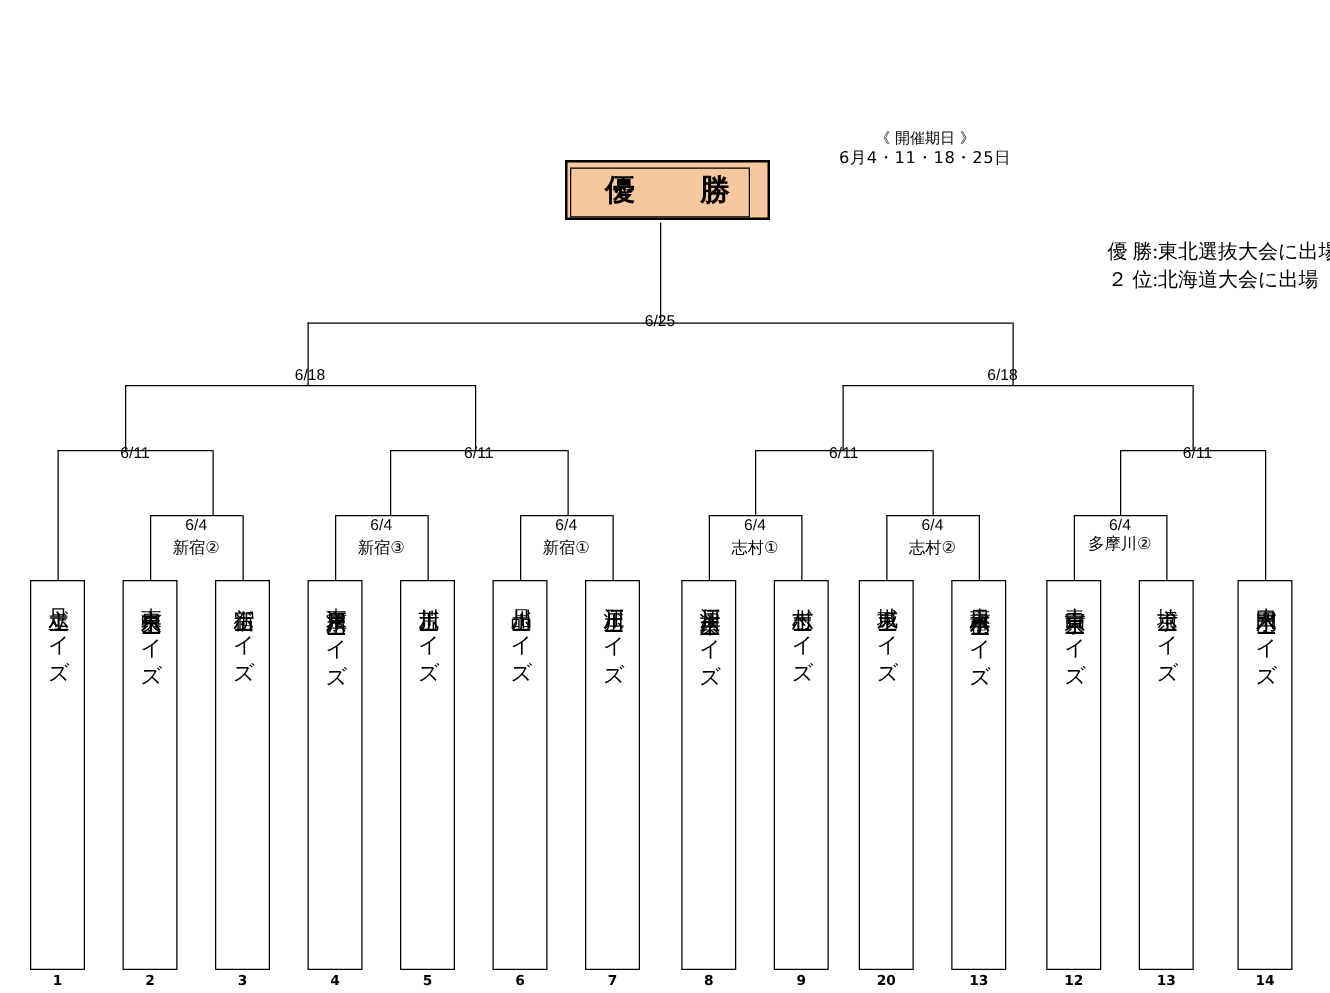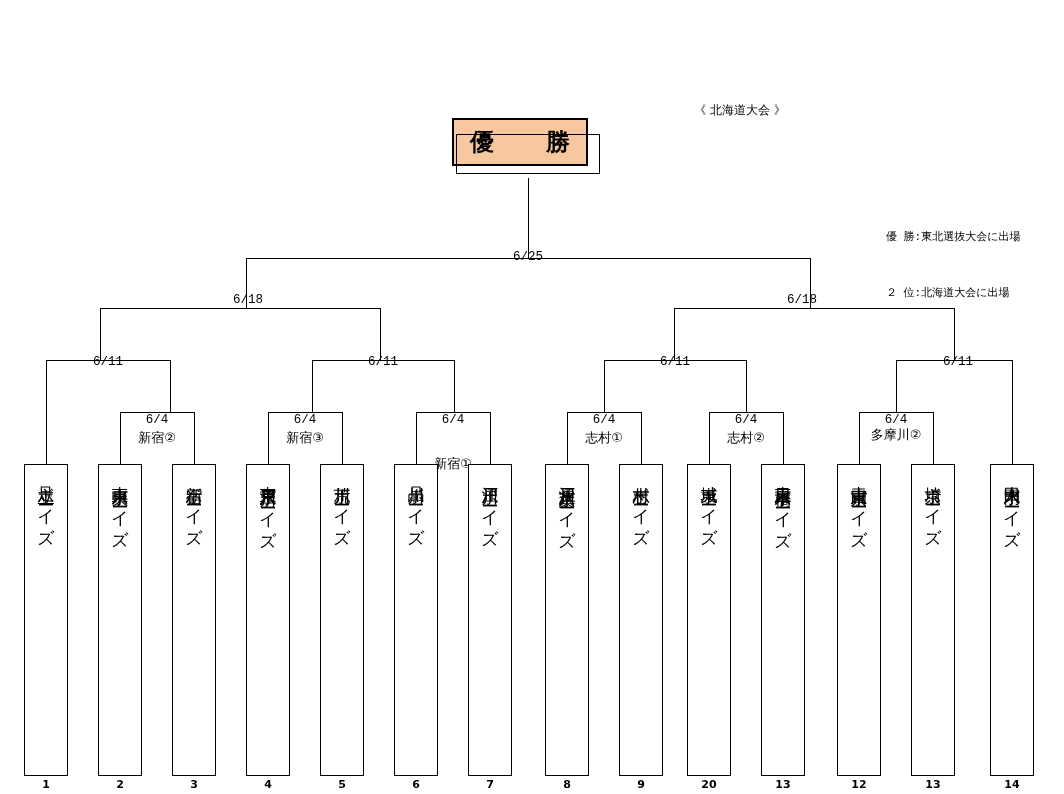--- a/index.html
+++ b/index.html
@@ -32,43 +32,43 @@
   .times-block{
     position:absolute;left:886px;top:128px;width:178px;line-height:1.45;
   }
   .time-row{font-size:12.5px;white-space:nowrap;font-family:"DejaVu Sans",sans-serif;}
   .time-row .lbl{display:inline-block;width:58px;}
   .time-row .val{letter-spacing:0.5px;}
 
   .qualify-block{
     position:absolute;left:886px;top:190px;width:178px;line-height:1.45;
   }
-  .qual-row{font-size:11px;white-space:nowrap;font-family:Liberation Mono, monospace;margin-top:40px;}
+  .qual-row{font-size:16px;white-space:nowrap;font-family:Liberation Serif, serif;}
 
   
   .champion-box{
-    position:absolute;left:452px;top:118px;width:136px;height:48px;
+    position:absolute;left:452px;top:128px;width:164px;height:48px;
     background:#F7C8A0;border:2px solid #000;box-sizing:border-box;
     display:flex;align-items:center;justify-content:center;
   }
   .champion-inner{
     position:absolute;left:456px;top:134px;width:144px;height:40px;
     border:1px solid #000;box-sizing:border-box;pointer-events:none;
   }
   .champion-text{
     font-size:24px;font-weight:bold;letter-spacing:14px;text-indent:14px;
     font-family:"DejaVu Sans","Liberation Sans",sans-serif;
   }
 
   
   .vline{position:absolute;width:0;border-left:1.4px solid #000;}
   .hline{position:absolute;height:0;border-top:1.4px solid #000;}
 
   .round-label{
-    position:absolute;font-size:12.5px;font-family:Liberation Mono, monospace;
+    position:absolute;font-size:12.5px;font-family:Liberation Sans, sans-serif;
     white-space:nowrap;text-align:center;
   }
   .venue-label{
     position:absolute;font-size:13px;font-family:"DejaVu Sans",sans-serif;
     white-space:nowrap;text-align:center;
   }
 
   
   .team-box{
     position:absolute;top:464px;width:44px;height:312px;
@@ -87,21 +87,22 @@
     font-size:11px;font-weight:bold;font-family:"DejaVu Sans",sans-serif;
   }
 </style>
 </head>
 <body>
 
 <div id="root">
 
 
   <div class="period-block">
-    <div class="period-title">《 北海道大会 》</div>
+    <div class="period-title">《 開催期日 》</div>
+    <div class="period-dates">6月4・11・18・25日</div>
   </div>
 
 
   <div class="qualify-block">
     <div class="qual-row">優 勝:東北選抜大会に出場</div>
     <div class="qual-row">２ 位:北海道大会に出場</div>
   </div>
 
   <div class="champion-box" style="background: rgb(247, 200, 160);">
     <span class="champion-text">優　勝</span>
@@ -158,21 +159,21 @@
   <div class="hline" style="left:268px;top:412px;width:74px;"></div>
   <div class="vline" style="left:268px;top:412px;height:52px;"></div>
   <div class="vline" style="left:342px;top:412px;height:52px;"></div>
   <div class="round-label" style="left:275px;top:413px;width:60px;">6/4</div>
   <div class="venue-label" style="left:275px;top:429px;width:60px;">新宿③</div>
 
   <div class="hline" style="left:416px;top:412px;width:74px;"></div>
   <div class="vline" style="left:416px;top:412px;height:52px;"></div>
   <div class="vline" style="left:490px;top:412px;height:52px;"></div>
   <div class="round-label" style="left:423px;top:413px;width:60px;">6/4</div>
-  <div class="venue-label" style="left:423px;top:429px;width:60px;margin-top:26px;">新宿①</div>
+  <div class="venue-label" style="left:423px;top:429px;width:60px;">新宿①</div>
 
   <div class="hline" style="left:567px;top:412px;width:74px;"></div>
   <div class="vline" style="left:567px;top:412px;height:52px;"></div>
   <div class="vline" style="left:641px;top:412px;height:52px;"></div>
   <div class="round-label" style="left:574px;top:413px;width:60px;">6/4</div>
   <div class="venue-label" style="left:574px;top:429px;width:60px;">志村①</div>
 
   <div class="hline" style="left:709px;top:412px;width:74px;"></div>
   <div class="vline" style="left:709px;top:412px;height:52px;"></div>
   <div class="vline" style="left:783px;top:412px;height:52px;"></div>

